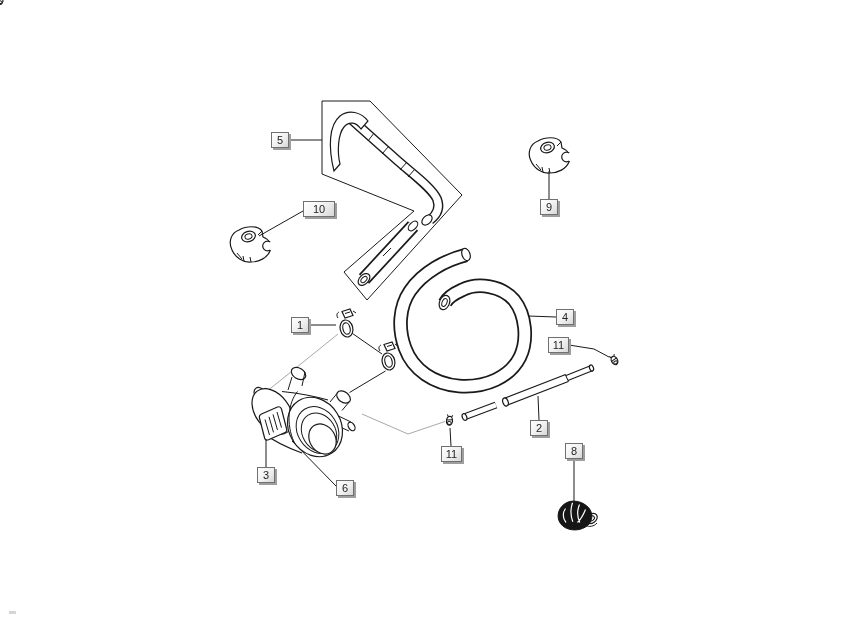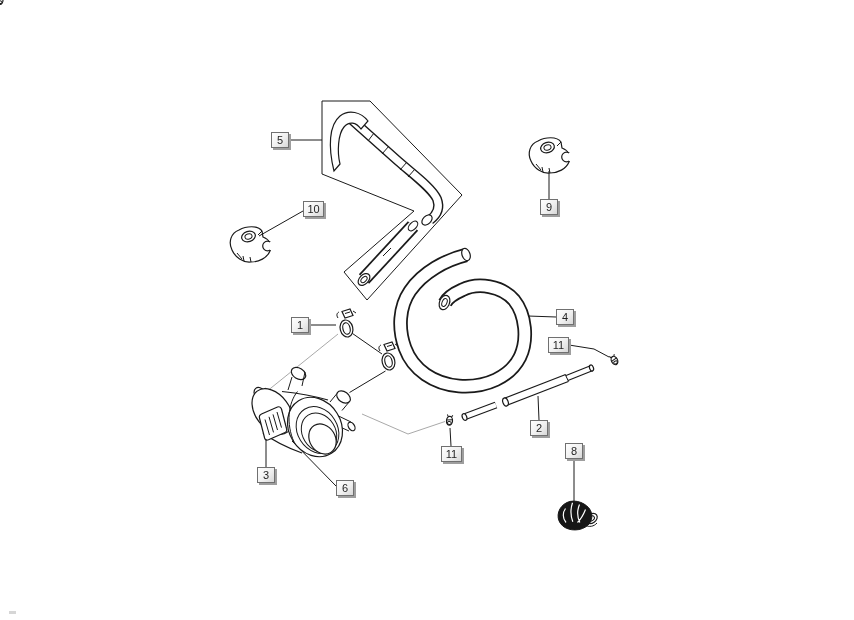--- a/index.html
+++ b/index.html
@@ -152,21 +152,21 @@
         <polyline points="451,446 450,428" fill="none" stroke="#1a1a1a" stroke-width="1"></polyline>
         <polyline points="574,459 574,501" fill="none" stroke="#1a1a1a" stroke-width="1"></polyline>
         <polyline points="266,467 266,439" fill="none" stroke="#1a1a1a" stroke-width="1"></polyline>
         <polyline points="336,486 292,441" fill="none" stroke="#1a1a1a" stroke-width="1"></polyline>
       </g>
   </svg>
 
   <div id="callouts">
       <div class="callout" style="left: 271px; top: 132px; width: 18px;">5</div>
       <div class="callout" style="left: 540px; top: 199px; width: 18px;">9</div>
-      <div class="callout" style="left: 303px; top: 201px; width: 21px;">10</div>
+      <div class="callout" style="left: 303px; top: 201px; width: 32px;">10</div>
       <div class="callout" style="left: 291px; top: 317px; width: 18px;">1</div>
       <div class="callout" style="left: 556px; top: 309px; width: 18px;">4</div>
       <div class="callout" style="left: 548px; top: 337px; width: 21px;">11</div>
       <div class="callout" style="left: 530px; top: 420px; width: 18px;">2</div>
       <div class="callout" style="left: 441px; top: 446px; width: 21px;">11</div>
       <div class="callout" style="left: 565px; top: 443px; width: 18px;">8</div>
       <div class="callout" style="left: 257px; top: 467px; width: 18px;">3</div>
       <div class="callout" style="left: 336px; top: 480px; width: 18px;">6</div>
     </div>
 </div>

